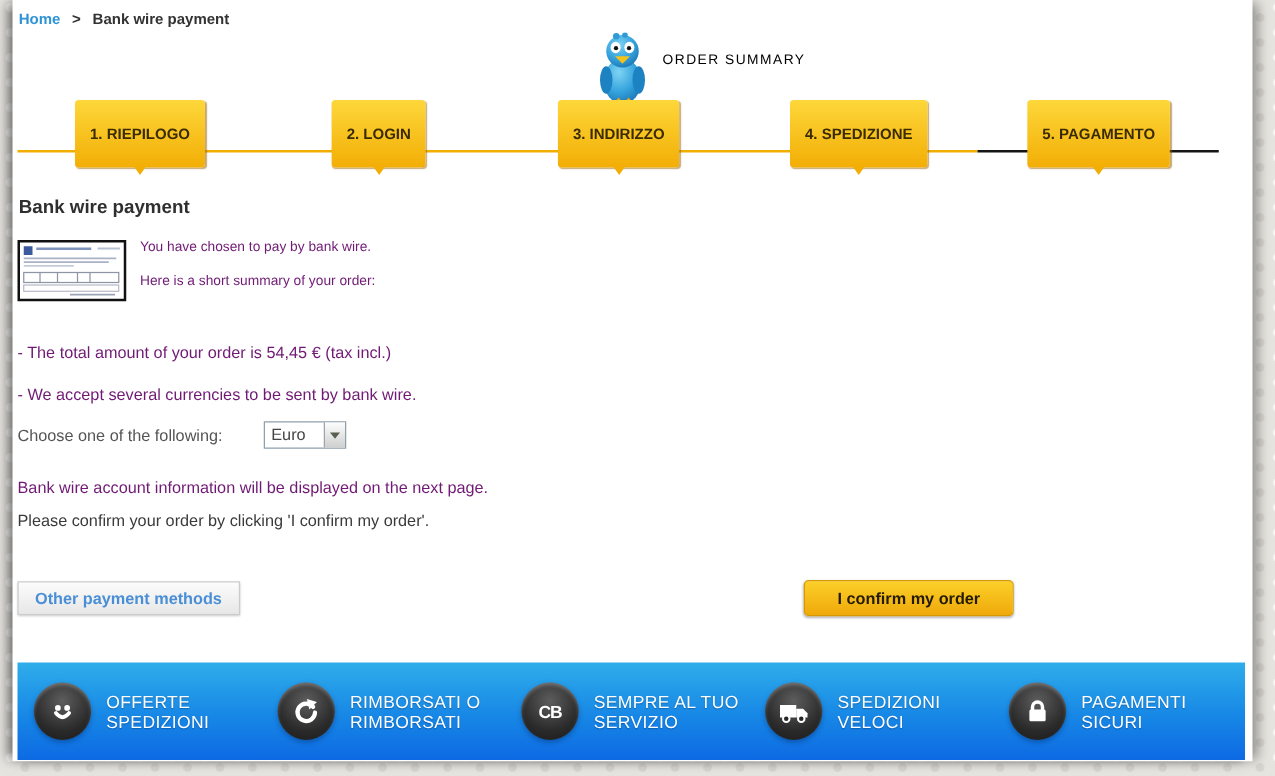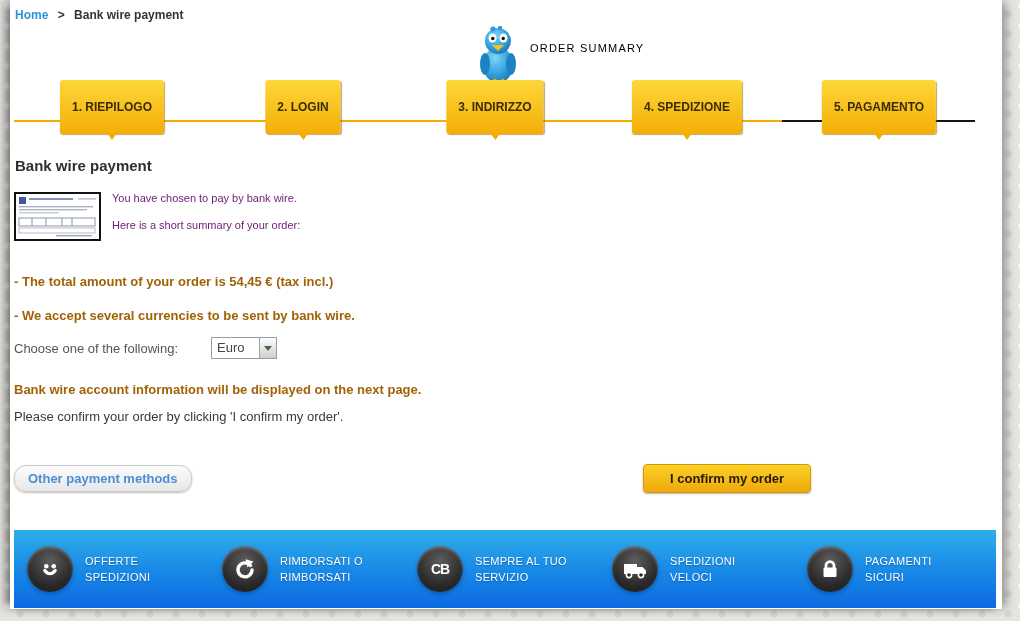--- a/index.html
+++ b/index.html
@@ -45,56 +45,56 @@
   .p-line.black  { left:772px; width:193px; background:#151515; }
   .dot { position:absolute; top:115px; width:13px; height:13px; border-radius:50%;
          background:radial-gradient(circle at 45% 35%, #fbCB3a, #eda300); transform:translateX(-50%); }
   .dot.current { top:113px; width:16px; height:16px; background:#131313; }
 
   
   .page-title { position:absolute; left:5px; top:157px; font-size:15px; font-weight:bold; color:#2f2f2f; }
   .bankwire-thumb { position:absolute; left:4px; top:192px; width:87px; height:49px;
                     border:2px solid #111; background:#fff; }
   .intro { position:absolute; left:102px; font-size:11px; color:#701a75; }
-  .txt   { position:absolute; left:4px;  font-size:13px; color:#a16207;font-weight:bold; }
+  .txt   { position:absolute; left:4px;  font-size:13px; color:#701a75; }
   .txt.bold { font-weight:normal; color:#3a3a3a; }
 
   
   .choose-row { position:absolute; left:4px; top:341px; font-size:13px; color:#555; }
   .select { position:absolute; left:182px; top:337px; width:66px; height:22px;
             border:1px solid #8fa0ad; background:#fff; display:flex; cursor:pointer;margin-left:19px; }
   .select .val { flex:1; font-size:13px; color:#444; padding:2px 0 0 5px; }
   .select .arrow-btn { width:17px; border-left:1px solid #9aa5ad;
             background:linear-gradient(#fdfdfd,#cfcfcf); display:flex; align-items:center; justify-content:center; }
   .select .arrow-btn i { border-left:4px solid transparent; border-right:4px solid transparent;
             border-top:5px solid #55604f; }
 
   
   .btn-gray {
-    position:absolute; left:4px; top:465px; padding:5px 13px; border-radius:12px;
+    position:absolute; left:4px; top:465px; padding:5px 13px; border-radius:0;
     background:linear-gradient(#fcfcfc,#e7e7e7); border:1px solid #ccc;
     box-shadow:0 1px 2px rgba(0,0,0,.25);
     font-size:13px; font-weight:bold; color:#4a8fd6; cursor:pointer;
   }
   .btn-yellow {
     position:absolute; left:633px; top:464px; padding:6px 26px; border-radius:4px;
     background:linear-gradient(#fcd029,#efa90a); border:1px solid #d69a00;
     box-shadow:0 1px 2px rgba(0,0,0,.3);
     font-size:13px; font-weight:bold; color:#241b00; cursor:pointer;
   }
 
   
   .footer-bar { position:absolute; left:4px; top:530px; width:982px; height:78px;
     background:linear-gradient(180deg,#2fadea 0%, #1787e6 55%, #0d6ae3 100%); }
   .f-item { position:absolute; top:0; height:78px; display:flex; align-items:center; gap:12px; }
   .f-circle { width:46px; height:46px; border-radius:50%;
     background:radial-gradient(circle at 50% 32%, #5d5d5d, #2a2a2a 62%, #191919 100%);
     box-shadow:inset 0 2px 3px rgba(255,255,255,.28), 0 2px 4px rgba(0,30,80,.35);
     display:flex; align-items:center; justify-content:center; flex:0 0 auto; }
-  .f-label { color:#fff; font-size:11px; line-height:16px; letter-spacing:.3px;
+  .f-label { color:#fff; font-size:14px; line-height:16px; letter-spacing:.3px;
     text-shadow:0 1px 1px rgba(0,40,90,.4); white-space:nowrap; }
 </style>
 </head>
 <body>
 
 <div class="page">
 
   <div class="breadcrumb">
     <a>Home</a>
     <span class="sep">&gt;</span>

